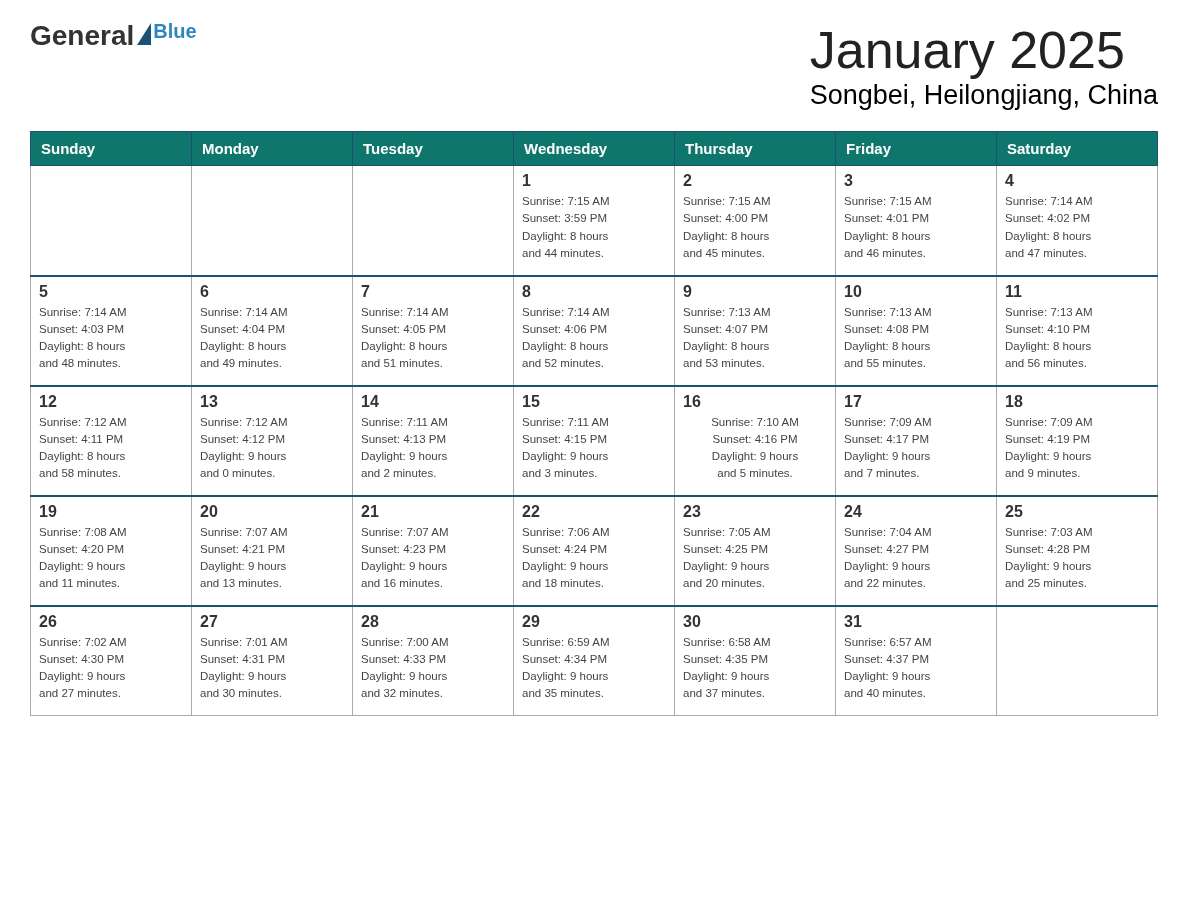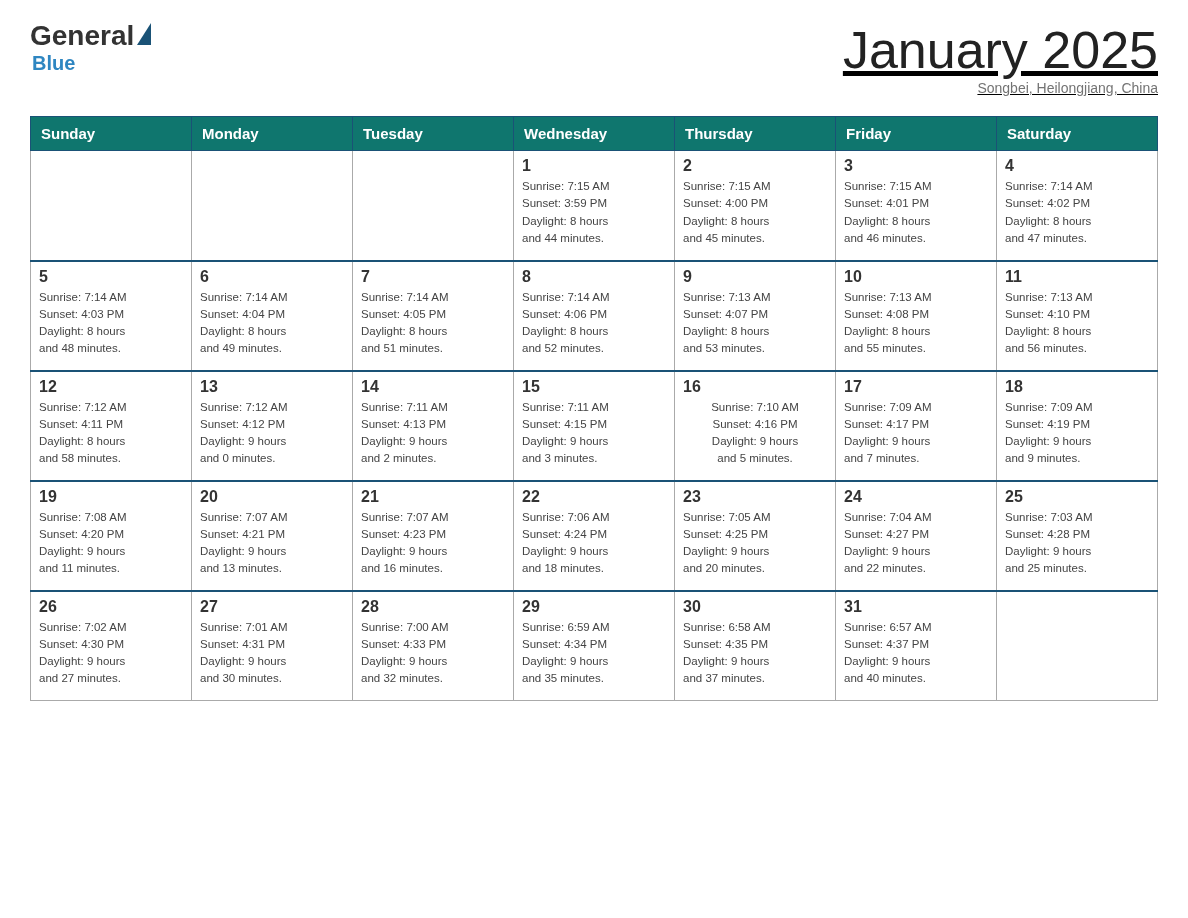--- a/index.html
+++ b/index.html
@@ -11,21 +11,20 @@
       min-height: 918px;
     }
     .header {
       display: flex;
       justify-content: space-between;
       align-items: flex-start;
       margin-bottom: 20px;
     }
     .logo {
       display: flex;
-      flex-direction: column;
       align-items: flex-start;
     }
     .logo-top {
       display: flex;
       align-items: center;
     }
     .logo-general {
       font-size: 28px;
       font-weight: bold;
       color: #333;
@@ -38,31 +37,29 @@
       margin-left: 3px;
       margin-top: -4px;
     }
     .logo-blue {
       font-size: 20px;
       font-weight: bold;
       color: #2e86c1;
       margin-left: 2px;
     }
     .title-area {
-      text-align: right;
-      text-decoration: underline;
     }
     .calendar-title {
       font-size: 52px;
       font-weight: normal;
       color: #222;
     }
     .calendar-subtitle {
-      font-size: 14px;
-      color: #737373;
+      font-size: 27px;
+      color: #000000;
     }
     table {
       width: 100%;
       border-collapse: collapse;
     }
     thead tr th {
       background-color: #0f766e;
       color: #ffffff;
       font-size: 15px;
       font-weight: bold;

